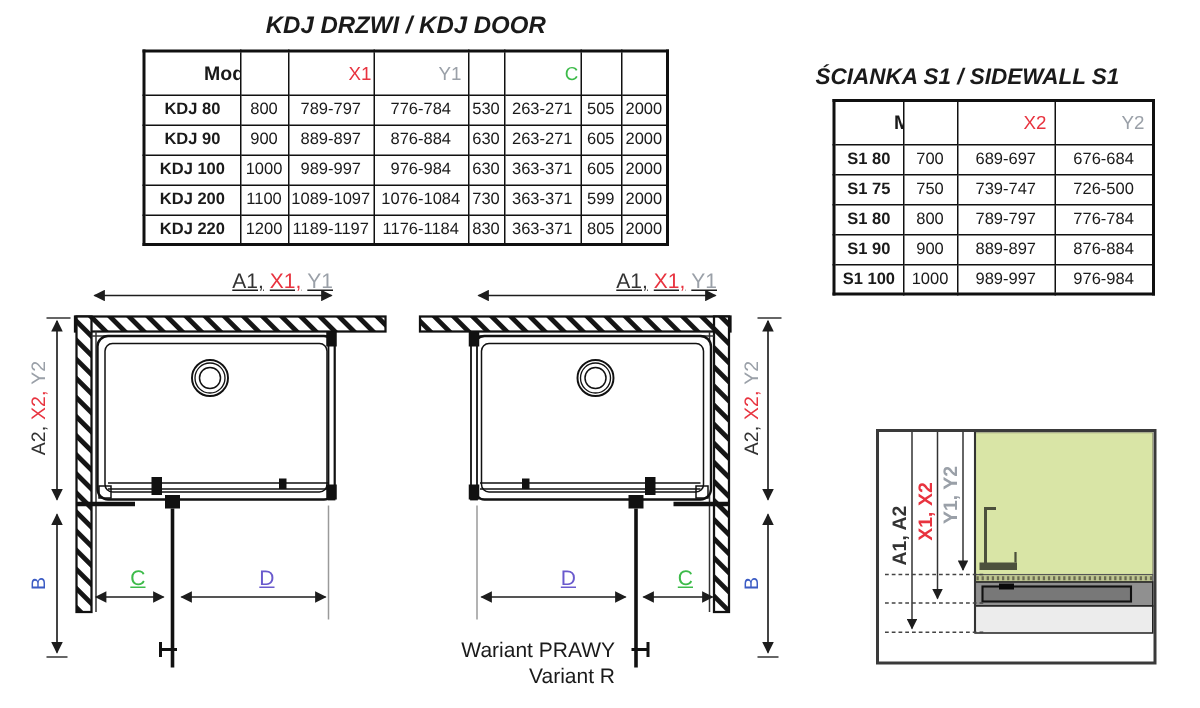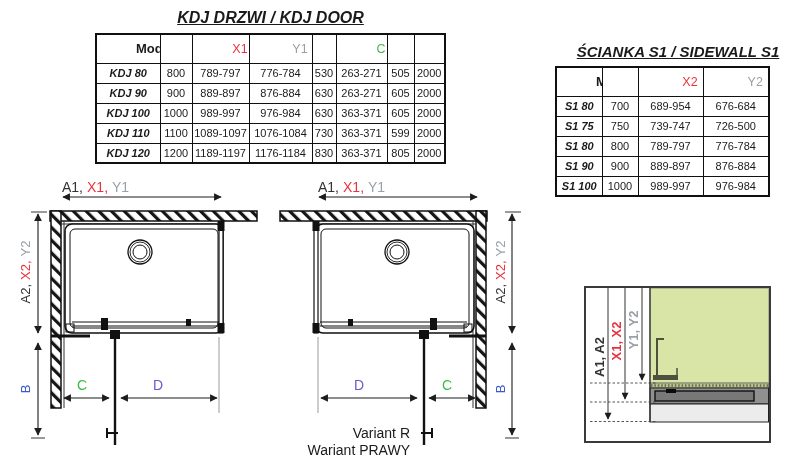--- a/index.html
+++ b/index.html
@@ -1,44 +1,44 @@
 <!DOCTYPE html>
 <html><head>
 <meta charset="utf-8">
 <style>
   html,body{margin:0;padding:0;background:#fff;}
   .page{position:relative;width:800px;height:472px;background:#fff;overflow:hidden;
         font-family:"Liberation Sans","DejaVu Sans",sans-serif;color:#1a1a1a;}
   .layer{position:absolute;left:0;top:0;}
   
-  .title{position:absolute;font-weight:bold;font-style:italic;text-align:center;white-space:nowrap;text-decoration:underline;}
+  .title{position:absolute;font-weight:bold;font-style:italic;text-align:center;white-space:nowrap;}
   .t-kdj{left:95px;top:9px;width:351px;font-size:16px;}
-  .t-s1{left:569px;top:43px;width:218px;font-size:15px;}
+  .t-s1{left:536px;top:43px;width:218px;font-size:15px;}
   
   table{position:absolute;border-collapse:collapse;table-layout:fixed;border:2.5px solid #101010;background:#fff;}
   th,td{border:1.5px solid #101010;text-align:center;vertical-align:middle;padding:0;white-space:nowrap;overflow:hidden;font-size:11px;}
   thead tr{height:29px;}
   tbody tr{height:20px;}
   thead th{font-size:12.5px;font-weight:normal;padding-left:39px;}
   thead th.hm{font-size:13px;font-weight:bold;}
-  tbody th.model{font-weight:bold;font-style:italic;font-size:11px;}
+  tbody th.model{font-weight:bold;font-size:11px;}
   .tbl-kdj{left:95px;top:33px;width:351px;}
   .tbl-s1{left:555px;top:66px;width:215px;}
   
   .c-ink{color:#333;}
   .c-red{color:#e8333f;}
   .c-gray{color:#9aa0a8;}
   .c-blue{color:#3b5bc4;}
   .c-green{color:#3dbb4a;}
   .c-purple{color:#6a5acd;}
   
   .lbl{position:absolute;font-size:14px;line-height:16px;white-space:nowrap;}
   .lbl span{margin-right:4px;}
   .lbl span:last-child{margin-right:0;}
-  .ctr{text-align:left;}
+  .ctr{text-align:right;text-decoration:underline;}
   .rot{transform:rotate(-90deg);transform-origin:center;height:16px;text-align:center;font-size:13px;}
   .cap{font-size:14px;line-height:16.5px;color:#1a1a1a;}
   .cap-r{text-align:right;}
   .dlabel{font-size:13px;font-weight:bold;}
 </style>
 </head>
 <body>
 
 <div class="page">
 
@@ -209,31 +209,31 @@
         <th class="model">KDJ 100</th>
         <td>1000</td>
         <td>989-997</td>
         <td>976-984</td>
         <td>630</td>
         <td>363-371</td>
         <td>605</td>
         <td>2000</td>
       </tr>
       <tr>
-        <th class="model">KDJ 110</th>
+        <th class="model">KDJ 200</th>
         <td>1100</td>
         <td>1089-1097</td>
         <td>1076-1084</td>
         <td>730</td>
         <td>363-371</td>
         <td>599</td>
         <td>2000</td>
       </tr>
       <tr>
-        <th class="model">KDJ 120</th>
+        <th class="model">KDJ 220</th>
         <td>1200</td>
         <td>1189-1197</td>
         <td>1176-1184</td>
         <td>830</td>
         <td>363-371</td>
         <td>805</td>
         <td>2000</td>
       </tr>
     </tbody>
   </table>
@@ -250,21 +250,21 @@
         <th class="hm">Model</th>
         <th class="c-ink">A2</th>
         <th class="c-red">X2</th>
         <th class="c-gray">Y2</th>
       </tr>
     </thead>
     <tbody>
       <tr>
         <th class="model">S1 80</th>
         <td>700</td>
-        <td>689-954</td>
+        <td>689-697</td>
         <td>676-684</td>
       </tr>
       <tr>
         <th class="model">S1 75</th>
         <td>750</td>
         <td>739-747</td>
         <td>726-500</td>
       </tr>
       <tr>
         <th class="model">S1 80</th>
@@ -300,21 +300,21 @@
   <div class="lbl ctr" style="left:318px;top:179px;width:160px">
     <span class="c-ink">A1,</span><span class="c-red">X1,</span><span class="c-gray">Y1</span>
   </div>
   <div class="lbl rot" style="left:451px;top:264px;width:100px">
     <span class="c-ink">A2,</span><span class="c-red">X2,</span><span class="c-gray">Y2</span>
   </div>
   <div class="lbl rot c-blue" style="left:486px;top:381px;width:30px">B</div>
   <div class="lbl ctr c-purple" style="left:354px;top:377px;width:30px">D</div>
   <div class="lbl ctr c-green" style="left:442px;top:377px;width:20px">C</div>
   <div class="lbl cap cap-r" style="left:268px;top:425px;width:142px">
+    <div>Wariant PRAWY</div>
     <div>Variant R</div>
-    <div>Wariant PRAWY</div>
   </div>
 
   <div class="lbl rot dlabel c-ink" style="left:560px;top:349px;width:80px">A1, A2</div>
   <div class="lbl rot dlabel c-red" style="left:577px;top:333px;width:80px">X1, X2</div>
   <div class="lbl rot dlabel c-gray" style="left:594px;top:322px;width:80px">Y1, Y2</div>
 
 </div>
 
 </body></html>

